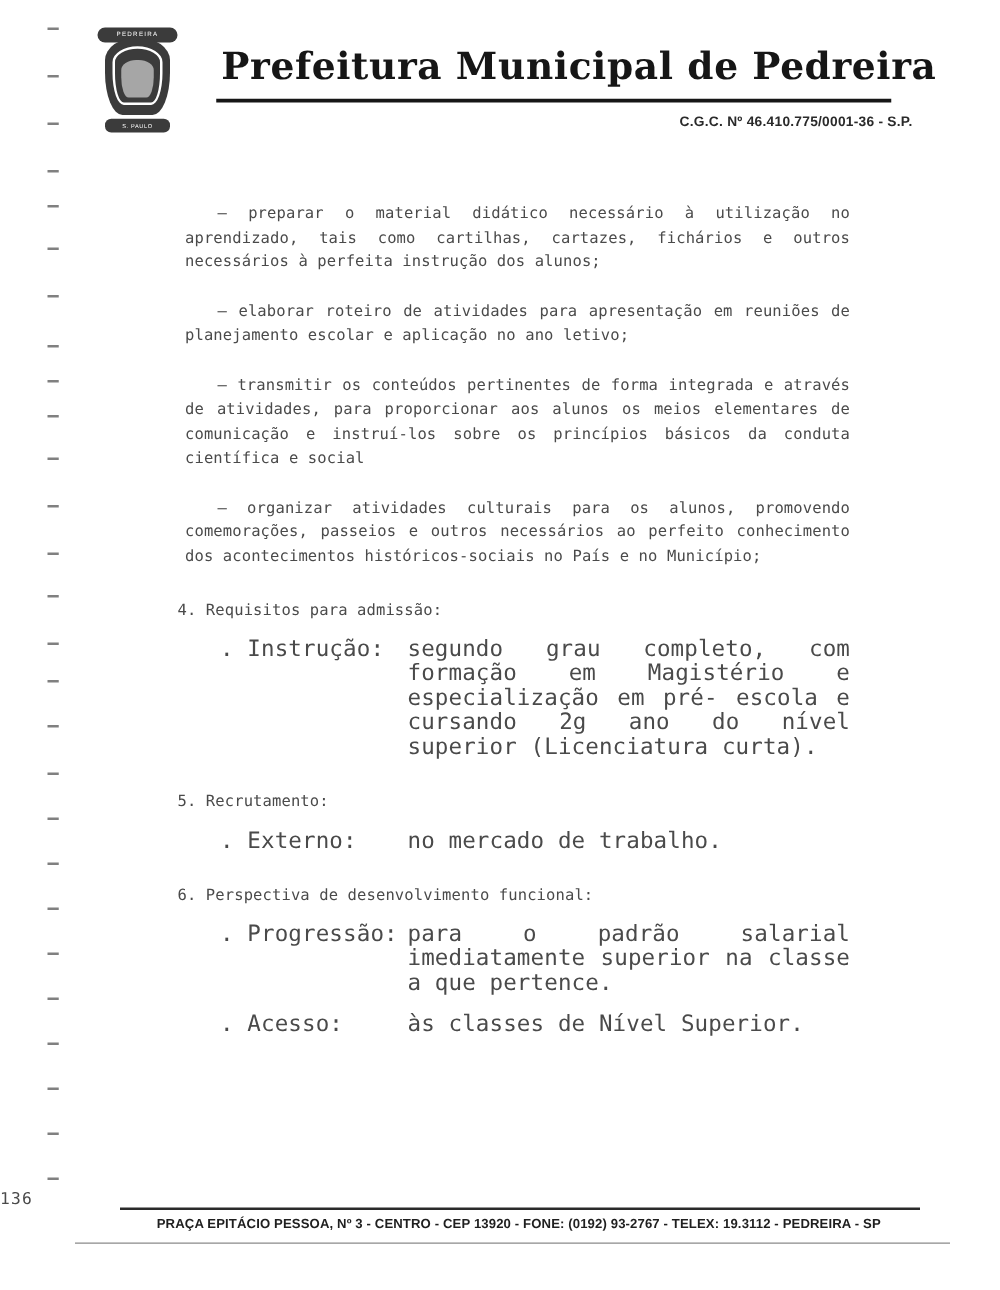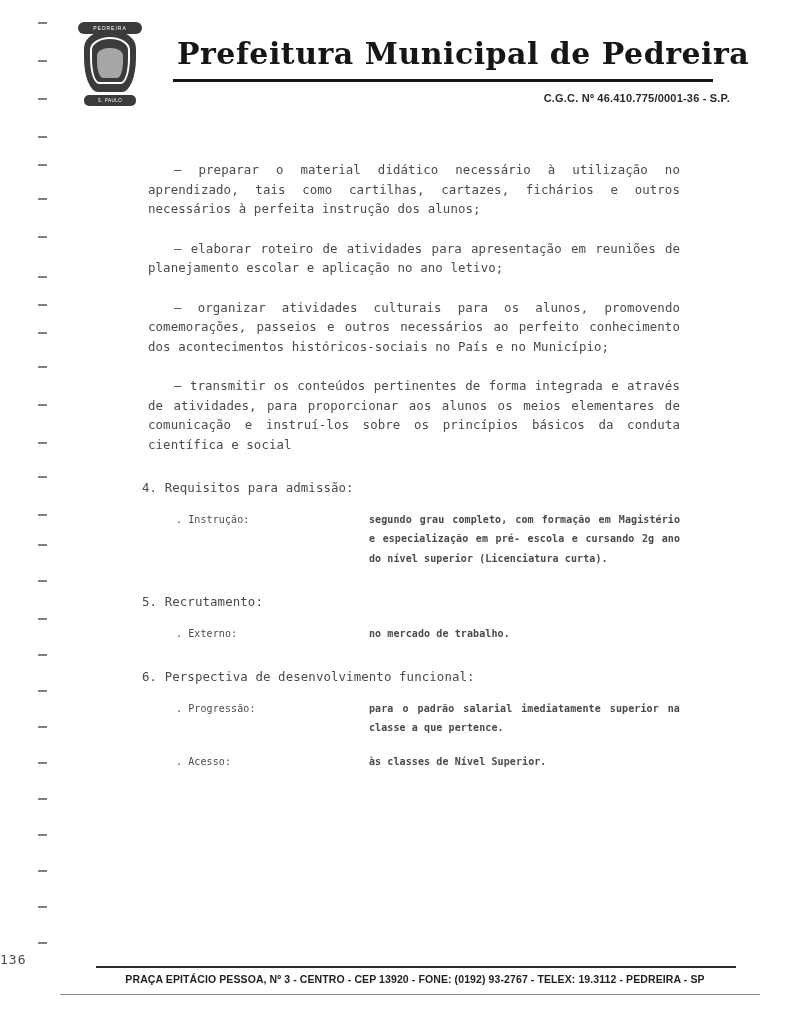--- a/index.html
+++ b/index.html
@@ -169,37 +169,35 @@
     letter-spacing: .1px;
   }
   .section-title {
     margin-top: 24px;
     margin-bottom: 12px;
     margin-left: -6px;
   }
   .item {
     display: flex;
     margin: 0 0 14px 0;
-    font-size: 10px;
+    font-size: 18px;
     line-height: 19.5px;
     color: #4a4a4a;
     letter-spacing: .1px;
-    gap: 43px;
   }
   .item .label {
     width: 178px;
     flex: 0 0 178px;
     padding-left: 28px;
     box-sizing: border-box;
     white-space: nowrap;
   }
   .item .value {
     flex: 1 1 auto;
     text-align: justify;
-    font-weight: bold;
   }
 
   
   .page-number {
     position: absolute;
     left: 0;
     top: 952px;
     width: 800px;
     text-align: left;
     font-size: 13px;
@@ -287,22 +285,22 @@
     </div>
     <div class="brand-title">Prefeitura  Municipal  de  Pedreira</div>
     <div class="brand-rule"></div>
     <div class="cgc">C.G.C. Nº 46.410.775/0001-36  -  S.P.</div>
   </div>
 
   <div class="body-text">
 
     <p class="para indent">— preparar  o  material  didático  necessário  à utilização  no  aprendizado,  tais  como  cartilhas, cartazes,  fichários  e  outros necessários  à  perfeita instrução dos alunos;</p>
     <p class="para indent">— elaborar roteiro de atividades para apresentação em reuniões  de  planejamento  escolar e aplicação  no  ano letivo;</p>
+    <p class="para indent">— transmitir  os  conteúdos  pertinentes  de  forma integrada e através de atividades, para proporcionar aos alunos os meios elementares de comunicação e instruí-los sobre  os  princípios básicos da  conduta  científica  e social</p>
     <p class="para indent">— organizar  atividades  culturais  para  os  alunos, promovendo comemorações,  passeios e outros  necessários ao  perfeito conhecimento dos acontecimentos históricos-sociais no País e no Município;</p>
-    <p class="para indent">— transmitir  os  conteúdos  pertinentes  de  forma integrada e através de atividades, para proporcionar aos alunos os meios elementares de comunicação e instruí-los sobre  os  princípios básicos da  conduta  científica  e social</p>
 
     <div class="section section-title">4. Requisitos para admissão:</div>
     <div class="item">
       <div class="label">. Instrução:</div>
       <div class="value">segundo grau completo, com formação em  Magistério e especialização  em pré-  escola e cursando 2g  ano  do nível   superior    (Licenciatura curta).</div>
     </div>
 
     <div class="section section-title">5. Recrutamento:</div>
     <div class="item">
       <div class="label">. Externo:</div>

